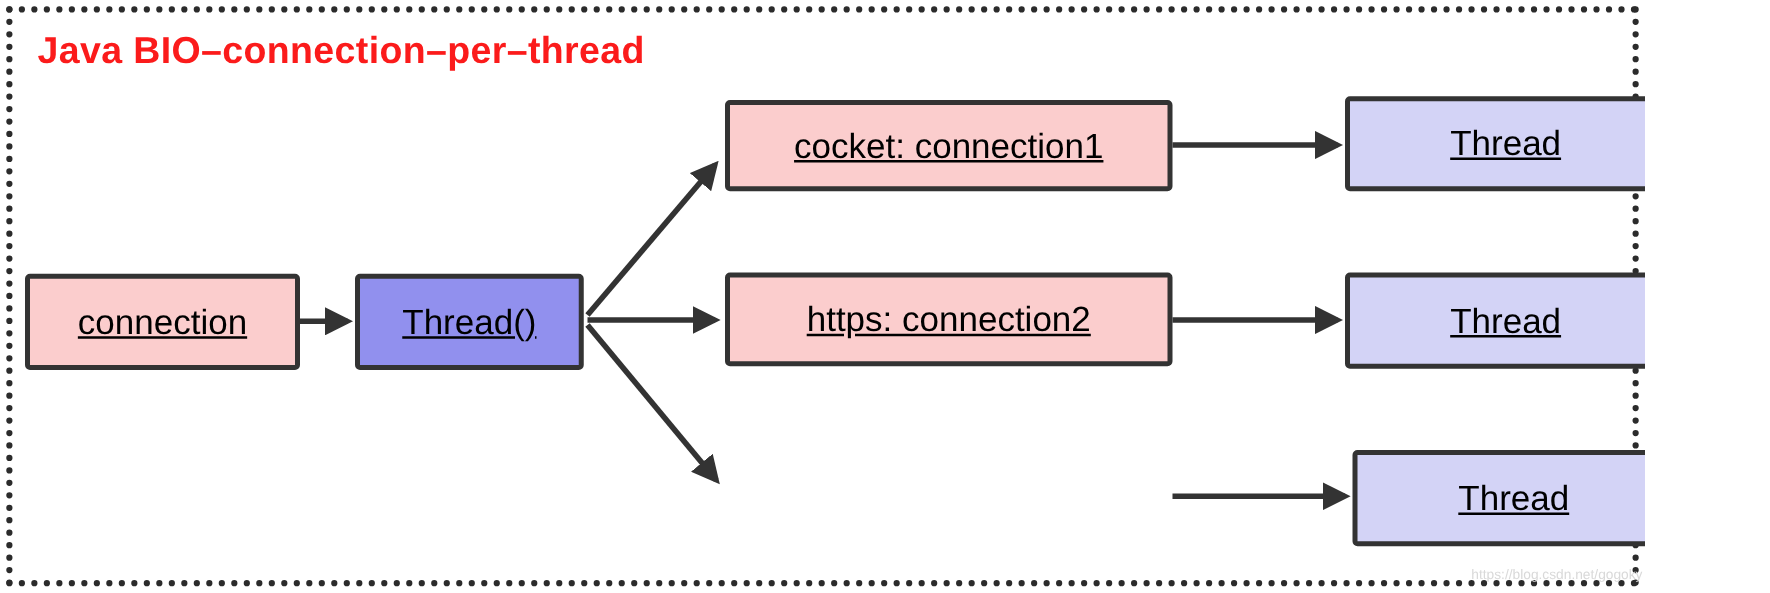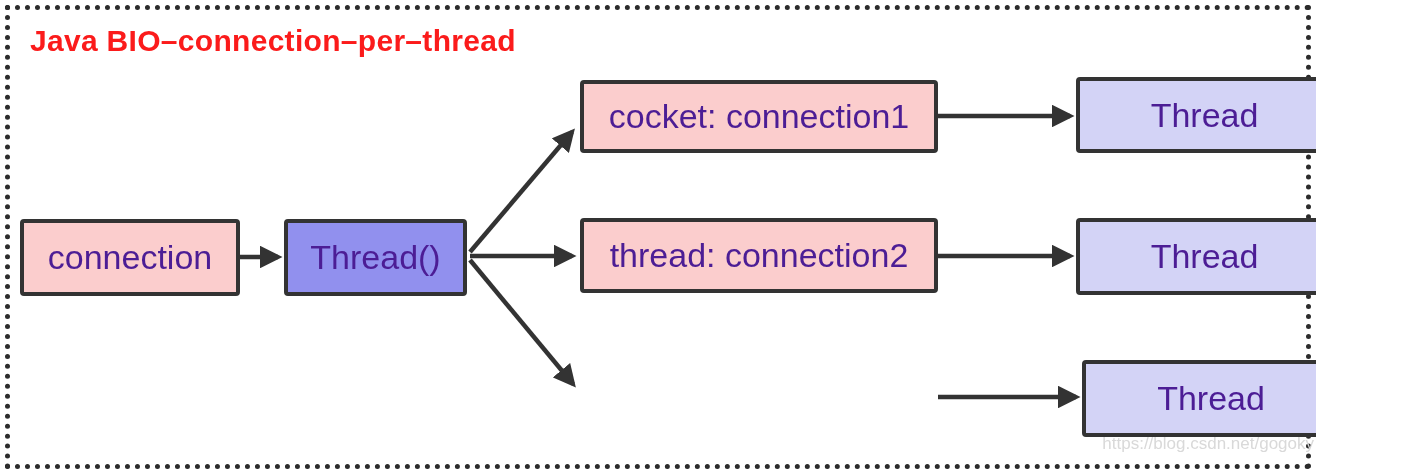--- a/index.html
+++ b/index.html
@@ -33,23 +33,24 @@
   }
 
   .node {
     position: absolute;
     display: flex;
     align-items: center;
     justify-content: center;
     box-sizing: border-box;
     border: 4px solid var(--stroke-dark, #333333);
     border-radius: 4px;
-    font-size: 34px;
-    color: #4c1d95;
+    font-size: 28px;
+    color: #000000;
     white-space: nowrap;
+    text-decoration: underline;
   }
   .pink { background: var(--pink-fill, #fbcdcd); }
   .blue { background: var(--blue-fill, #9190ee); }
   .lav  { background: var(--lavender-fill, #d3d3f6); }
 
   .n-connection { left: 20px;   top: 219px; width: 220px; height: 77px; }
   .n-accept     { left: 284px;  top: 219px; width: 183px; height: 77px; }
   .n-socket1    { left: 580px;  top: 80px;  width: 358px; height: 73px; }
   .n-socket2    { left: 580px;  top: 218px; width: 358px; height: 75px; }
   .n-socket3    { left: 580px;  top: 359px; width: 358px; height: 72px; }
@@ -67,22 +68,22 @@
   .arrows line {
     stroke: var(--stroke-dark, #333333);
     stroke-width: 4.5;
     stroke-linecap: butt;
   }
   #ah path { fill: var(--stroke-dark, #333333); }
 
   .watermark {
     position: absolute;
     right: 2px;
-    bottom: 20px;
-    font-size: 17px;
+    bottom: 8px;
+    font-size: 11px;
     color: var(--watermark-gray, #d9d9d9);
     white-space: nowrap;
   }
 </style>
 </head>
 <body>
 
 <div class="canvas">
 
   <div class="frame"></div>
@@ -110,21 +111,21 @@
 
   <div class="node blue n-accept">
     <span>Thread()</span>
   </div>
 
   <div class="node pink n-socket1">
     <span>cocket: connection1</span>
   </div>
 
   <div class="node pink n-socket2">
-    <span>thread: connection2</span>
+    <span>https: connection2</span>
   </div>
 
 
   <div class="node lav n-thread1">
     <span>Thread</span>
   </div>
 
   <div class="node lav n-thread2">
     <span>Thread</span>
   </div>

